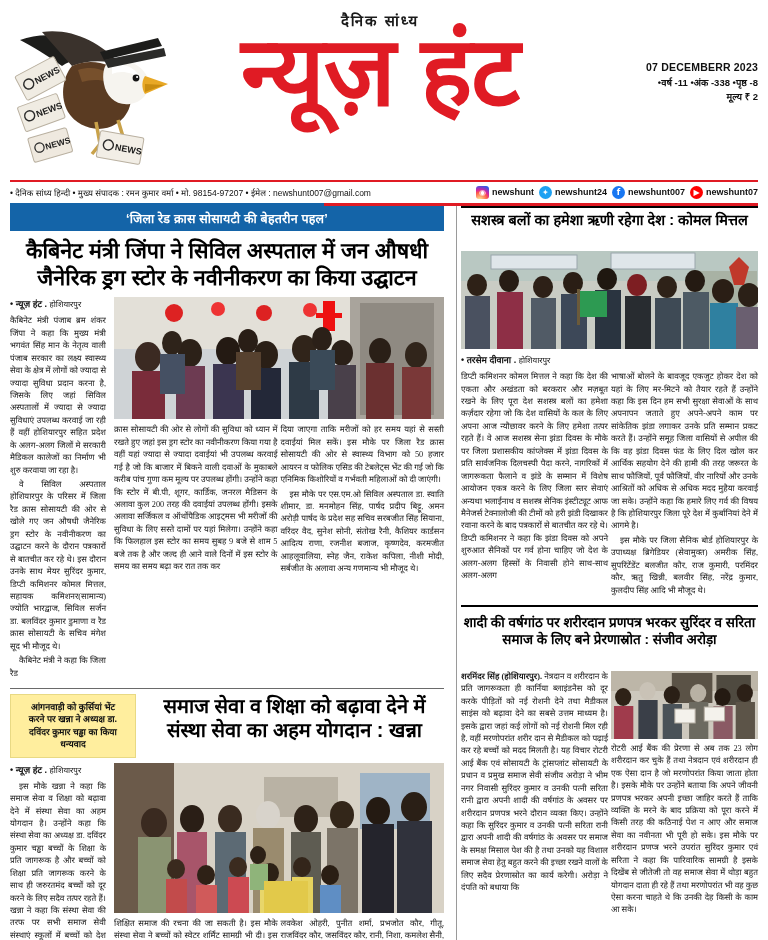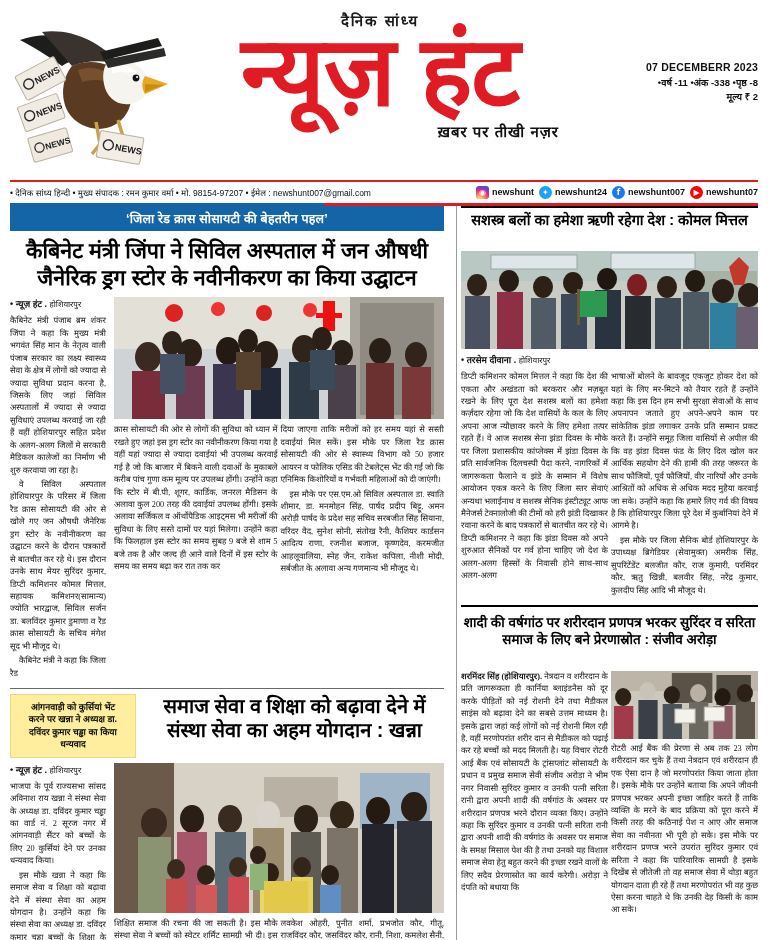--- a/index.html
+++ b/index.html
@@ -186,21 +186,20 @@
             <circle cx="96" cy="125" r="5" fill="none" stroke="#2a2a2a" stroke-width="1.4"></circle>
             <text x="103" y="129" font-family="Liberation Sans, sans-serif" font-size="9" font-weight="bold" fill="#1a1a1a">NEWS</text>
           </g>
         </g>
       </svg>
     </div>
 
     <div class="masthead-center">
       <div class="kicker-hindi">दैनिक सांध्य</div>
       <div class="mast-title">न्यूज़ हंट</div>
-      <div class="mast-tagline">ख़बर पर तीखी नज़र</div>
     </div>
 
     <div class="mast-dateblock">
       <div class="dl1">07 DECEMBERR 2023</div>
       <div class="dl2">•वर्ष -11  •अंक -338  •पृष्ठ -8</div>
       <div class="dl3">मूल्य ₹ 2</div>
     </div>
   </div>
 
   <div class="rule-red"></div>
@@ -310,21 +309,20 @@
         <div class="bighead2">समाज सेवा व शिक्षा को बढ़ावा देने में संस्था सेवा का अहम योगदान : खन्ना</div>
       </div>
 
       <div class="cols3">
         <div style="flex:0 0 96px;">
           <div class="byline">
             <span>• न्यूज़ हंट .</span>
             <span class="place">होशियारपुर</span>
           </div>
           <div class="bodytext">
-            <p class="noind">भाजपा के पूर्व राज्यसभा सांसद अविनाश राय खन्ना ने संस्था सेवा के अध्यक्ष डा. दविंदर कुमार चड्ढा का वार्ड नं. 2 सूरज नगर में आंगनवाड़ी सैंटर को बच्चों के लिए 20 कुर्सियां देने पर उनका धन्यवाद किया।</p>
             <p>इस मौके खन्ना ने कहा कि समाज सेवा व शिक्षा को बढ़ावा देने में संस्था सेवा का अहम योगदान है। उन्होंने कहा कि संस्था सेवा का अध्यक्ष डा. दविंदर कुमार चड्ढा बच्चों के शिक्षा के प्रति जागरूक है और बच्चों को शिक्षा प्रति जागरूक करने के साथ ही जरुरतमंद बच्चों को दूर करने के लिए सदैव तत्पर रहते हैं। खन्ना ने कहा कि संस्था सेवा की तरफ पर सभी समाज सेवी संस्थाएं स्कूलों में बच्चों को देश और अपने आपको के लिए बच्चों को कार्य करें तो पूरा</p>
           </div>
         </div>
 
         <div style="flex:1;">
           <div class="photo" style="height:150px;">
             <svg viewBox="0 0 330 150" preserveAspectRatio="none">
               <rect width="330" height="150" fill="#cdc6bb"></rect>
               <rect x="0" y="0" width="60" height="150" fill="#6b5a4a"></rect>
               <rect x="60" y="0" width="270" height="150" fill="#d8d2c6"></rect>

